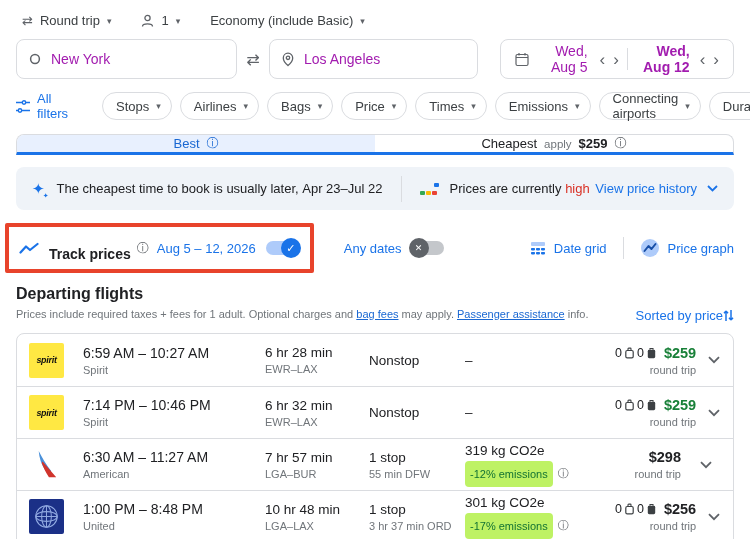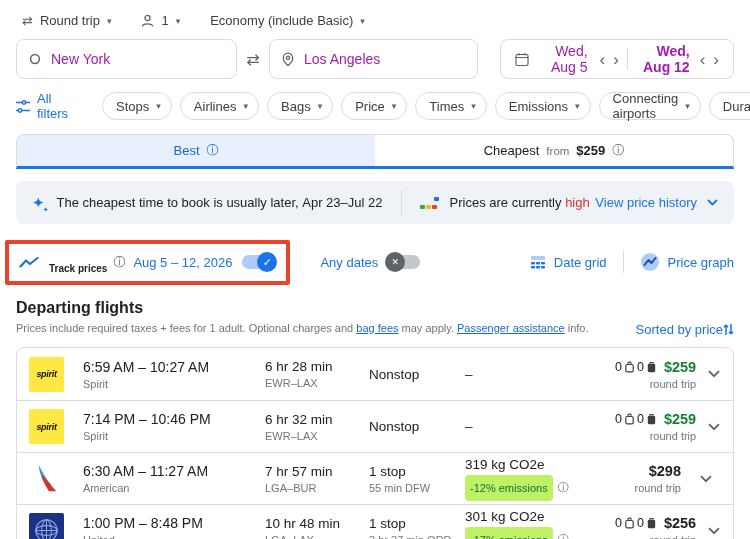--- a/index.html
+++ b/index.html
@@ -22,21 +22,21 @@
   .field .ftext { font-size:14px; font-weight:500; color:#a21caf; margin-left:10px;text-align:right; }
   .stepper { font-size:17px; color:#5f6368; line-height:1; padding:0 4px; cursor:pointer; }
   .vdiv { width:1px; height:22px; background:#dadce0; margin:0 4px; }
 
   
   .filters { display:flex; align-items:center; gap:8px; padding:12px 16px 0; }
   .all-filters { display:flex; align-items:center; gap:7px; color:#1a73e8; font-size:13px; font-weight:500; margin-right:26px; cursor:pointer; }
   .chip { display:flex; align-items:center; gap:7px; border:1px solid #dadce0; border-radius:16px; height:28px; padding:0 10px 0 13px; font-size:13px; color:#3c4043; cursor:pointer; background:#fff; }
 
   
-  .tabs { display:flex; margin:13px 16px 0; height:35px; border:1px solid #dadce0; border-bottom:3px solid #1a73e8; border-radius:8px 8px 0 0; overflow:hidden; }
+  .tabs { display:flex; margin:13px 16px 0; height:21px; border:1px solid #dadce0; border-bottom:3px solid #1a73e8; border-radius:8px 8px 0 0; overflow:hidden; }
   .tab { flex:1; display:flex; align-items:center; justify-content:center; gap:7px; font-size:13px; cursor:pointer; }
   .tab-best { background:#e8f0fe; color:#1967d2; font-weight:500; }
   .tab-cheapest { color:#202124; font-weight:500; }
   .from { font-size:11.5px; color:#70757a; font-weight:400; }
   .tabprice { font-weight:700; }
   .info-i { font-size:12px; color:#5f6368; font-weight:400; font-style:normal; }
 
   
   .banner { display:flex; align-items:center; margin:12px 16px 0; height:43px; background:#eff3f8; border-radius:8px; padding:0 16px; font-size:13px; }
   .sparkle { color:#1a73e8; font-size:15px; position:relative; margin-right:12px; }
@@ -48,21 +48,21 @@
   .g1 { left:0; background:#34a853; }
   .g2 { left:6px; background:#fbbc04; }
   .g3 { left:12px; background:#ea4335; }
   .gmark { position:absolute; top:0; left:14px; width:2px; height:5px; background:#1a73e8; border-radius:1px; }
   .hi { color:#d93025; font-weight:500; }
   .view-history { margin-left:auto; display:flex; align-items:center; gap:10px; color:#1a73e8; font-weight:500; cursor:pointer; }
 
   
   .track-row { display:flex; align-items:center; margin:15px 16px 0; height:46px; }
   .red-box { display:flex; align-items:center; border:4px solid #e8432b; border-radius:2px; padding:7px 12px 7px 10px; margin-left:-11px; }
-  .track-label { font-size:10px; font-weight:700; margin:12px 6px 0 10px; }
+  .track-label { font-size:14px; font-weight:700; margin:12px 6px 0 10px; }
   .date-range { color:#1a73e8; font-size:13px; font-weight:500; margin:0 10px 0 8px; }
   .toggle { position:relative; width:32px; height:14px; border-radius:7px; cursor:pointer; flex:none; }
   .toggle.on { background:#aecbfa; }
   .toggle.on .thumb { position:absolute; right:-3px; top:-3px; width:20px; height:20px; border-radius:50%; background:#1a73e8; color:#fff; font-size:11px; display:flex; align-items:center; justify-content:center; }
   .toggle.off { background:#c4c7cb; }
   .toggle.off .thumb { position:absolute; left:-3px; top:-3px; width:20px; height:20px; border-radius:50%; background:#5f6368; color:#fff; font-size:9px; display:flex; align-items:center; justify-content:center; }
   .any-dates { display:flex; align-items:center; gap:10px; margin-left:30px; color:#1a73e8; font-size:13px; font-weight:500; cursor:pointer;text-align:center; }
   .track-right { margin-left:auto; display:flex; align-items:center; }
   .track-tool { display:flex; align-items:center; gap:8px; color:#1a73e8; font-size:13px; font-weight:500; cursor:pointer; }
   .tdiv { width:1px; height:22px; background:#dadce0; margin:0 16px; }
@@ -208,21 +208,21 @@
     </div>
 </div>
 
 <div class="tabs">
   <div class="tab tab-best">
     <span>Best</span>
     <span class="info-i" style="color:#1967d2;">ⓘ</span>
   </div>
   <div class="tab tab-cheapest">
     <span>Cheapest</span>
-    <span class="from">from</span>
+    <span class="from">apply</span>
     <span class="tabprice">$259</span>
     <span class="info-i">ⓘ</span>
   </div>
 </div>
 
 <div class="banner">
   <span class="sparkle">✦<small>✦</small></span>
   <span>The cheapest time to book is usually later,</span>&nbsp;<span class="tip-dates">Apr 23–Jul 22</span>
   <span class="bdiv"></span>
   <span class="gauge">

